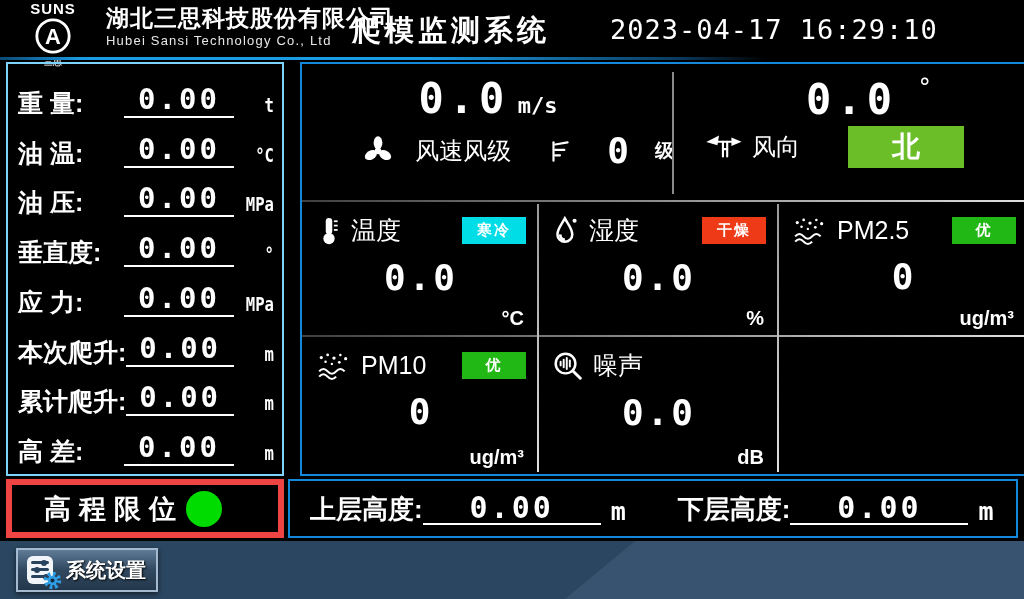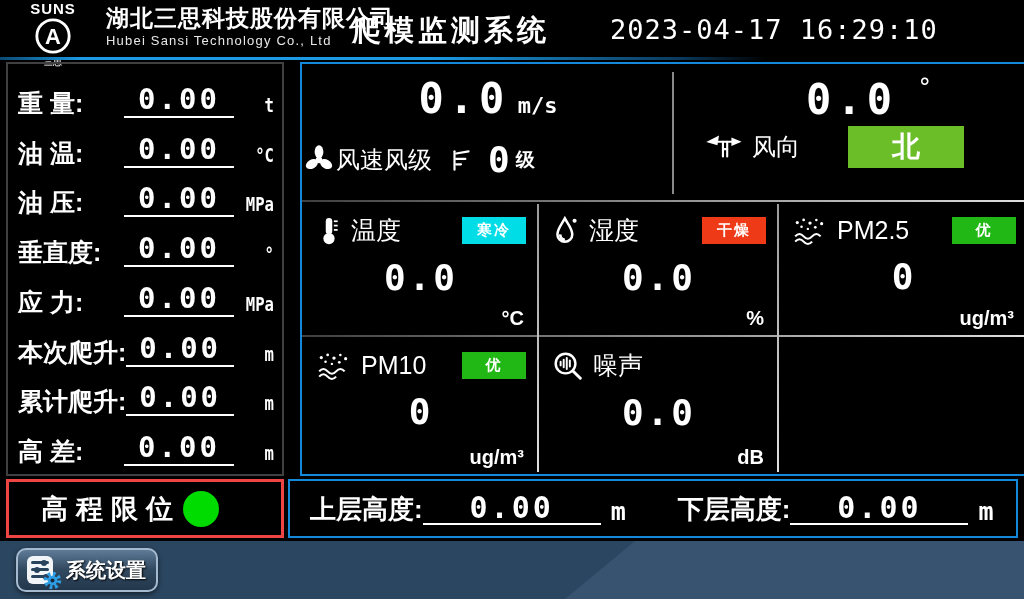--- a/index.html
+++ b/index.html
@@ -16,43 +16,43 @@
   .company-cn{font-size:23px;font-weight:bold;letter-spacing:1px;}
   .company-en{font-size:13px;letter-spacing:1.2px;margin-top:3px;color:#e8e8e8;}
   .title{position:absolute;left:352px;top:11px;font-size:29px;font-weight:bold;letter-spacing:4px;}
   .datetime{position:absolute;left:610px;top:14px;font-size:27px;font-weight:normal;
             font-family:"DejaVu Sans Mono",monospace;letter-spacing:1px;}
   .header-line{position:absolute;top:57px;left:0;width:100%;height:3px;
                background:linear-gradient(to right,#0b4a74,#1b9be4 8%,#1b9be4 42%,#0b3c60 66%,#000 75%);}
 
   
   .metrics-panel{position:absolute;left:6px;top:62px;width:278px;height:414px;box-sizing:border-box;
-                 border:2px solid #404040;display:flex;flex-direction:column;justify-content:space-evenly;
+                 border:2px solid #7dd3fc;display:flex;flex-direction:column;justify-content:space-evenly;
                  padding:4px 8px 4px 10px;}
   .m-row{display:flex;align-items:flex-end;height:46px;}
   .m-label{min-width:106px;font-size:25px;font-weight:bold;white-space:nowrap;line-height:1.2;}
   .m-value{flex:1;text-align:center;font-family:"DejaVu Sans Mono",monospace;font-size:29px;
            font-weight:bold;border-bottom:2px solid #fff;line-height:1.1;letter-spacing:3px;}
   .m-unit{width:40px;text-align:right;font-size:20px;font-weight:bold;
           font-family:"DejaVu Sans Mono",monospace;transform:scaleX(.78);transform-origin:right bottom;
           white-space:nowrap;line-height:1.3;}
 
   .limit-panel{position:absolute;left:6px;top:479px;width:278px;height:59px;box-sizing:border-box;
-               border:3px solid #ef4444;display:flex;align-items:center;padding-left:32px;}
+               border:6px solid #ef4444;display:flex;align-items:center;padding-left:32px;}
   .limit-label{font-size:27px;font-weight:bold;letter-spacing:8px;}
   .limit-dot{width:36px;height:36px;border-radius:50%;margin-left:2px;}
 
   
   .main-panel{position:absolute;left:300px;top:62px;width:730px;height:414px;box-sizing:border-box;
               border:2px solid #1489DC;}
   .wind-row{position:absolute;top:0;left:0;width:726px;height:136px;display:flex;}
   .wind-speed{width:372px;padding-top:10px;text-align:center;box-sizing:border-box;}
   .big-val{font-family:"DejaVu Sans Mono",monospace;font-size:42px;font-weight:bold;letter-spacing:5px;}
   .big-unit{font-size:22px;font-weight:bold;font-family:"DejaVu Sans Mono",monospace;margin-left:4px;}
-  .wind-line2{display:flex;align-items:center;justify-content:flex-start;margin-top:16px;gap:0;}
+  .wind-line2{display:flex;align-items:center;justify-content:flex-end;margin-top:7px;gap:20px;}
   .wind-label{font-size:24px;}
   .level-num{font-family:"DejaVu Sans Mono",monospace;font-size:36px;font-weight:bold;margin:0 6px 0 14px;}
   .level-suffix{font-size:19px;font-weight:bold;}
   .wind-dir{flex:1;padding-top:10px;box-sizing:border-box;}
   .dir-line1{text-align:center;padding-left:36px;}
   .deg-sup{font-size:24px;vertical-align:18px;margin-left:16px;font-family:"DejaVu Sans Mono",monospace;}
   .dir-line2{display:flex;align-items:center;margin-top:2px;padding-left:32px;gap:10px;}
   .badge-north{width:116px;height:42px;margin-left:38px;display:flex;align-items:center;
                justify-content:center;font-size:28px;font-weight:bold;}
 
@@ -86,21 +86,21 @@
             font-family:"DejaVu Sans Mono",monospace;font-weight:bold;font-size:30px;
             letter-spacing:3px;line-height:1.05;}
   .lv-unit{font-family:"DejaVu Sans Mono",monospace;font-weight:bold;font-size:25px;margin-left:10px;line-height:1.1;}
   .lg-2{margin-left:52px;}
 
   
   .footer{position:absolute;left:0;top:541px;width:1024px;height:58px;background:#2B4660;}
   .footer-hl{position:absolute;top:0;left:0;width:100%;height:100%;background:#37536F;
              clip-path:polygon(565px 100%,635px 0,1024px 0,1024px 100%);}
   .settings-btn{position:absolute;left:16px;top:7px;width:142px;height:44px;box-sizing:border-box;
-                border:2px solid #A6BACF;border-radius:10px;cursor:pointer;
+                border:2px solid #A6BACF;border-radius:0;cursor:pointer;
                 background:linear-gradient(180deg,#5E7B97 0%,#31495F 50%,#23374C 100%);
                 display:flex;align-items:center;gap:9px;padding:0 9px;box-shadow:0 2px 5px rgba(0,0,0,.55);}
   .settings-icon{position:relative;width:30px;height:30px;flex:0 0 auto;}
   .si-box{position:absolute;left:0;top:1px;width:26px;height:28px;background:#F2F5F8;border-radius:6px;}
   .si-line{position:absolute;left:4px;height:3px;width:18px;background:#28435D;border-radius:2px;}
   .si-dot{position:absolute;width:6px;height:6px;border-radius:50%;background:#28435D;}
   .si-gear{position:absolute;right:-5px;bottom:-5px;width:19px;height:19px;}
   .settings-label{font-size:20px;font-weight:bold;color:#fff;text-shadow:1px 1px 2px #000;white-space:nowrap;}
 </style>
 </head>

